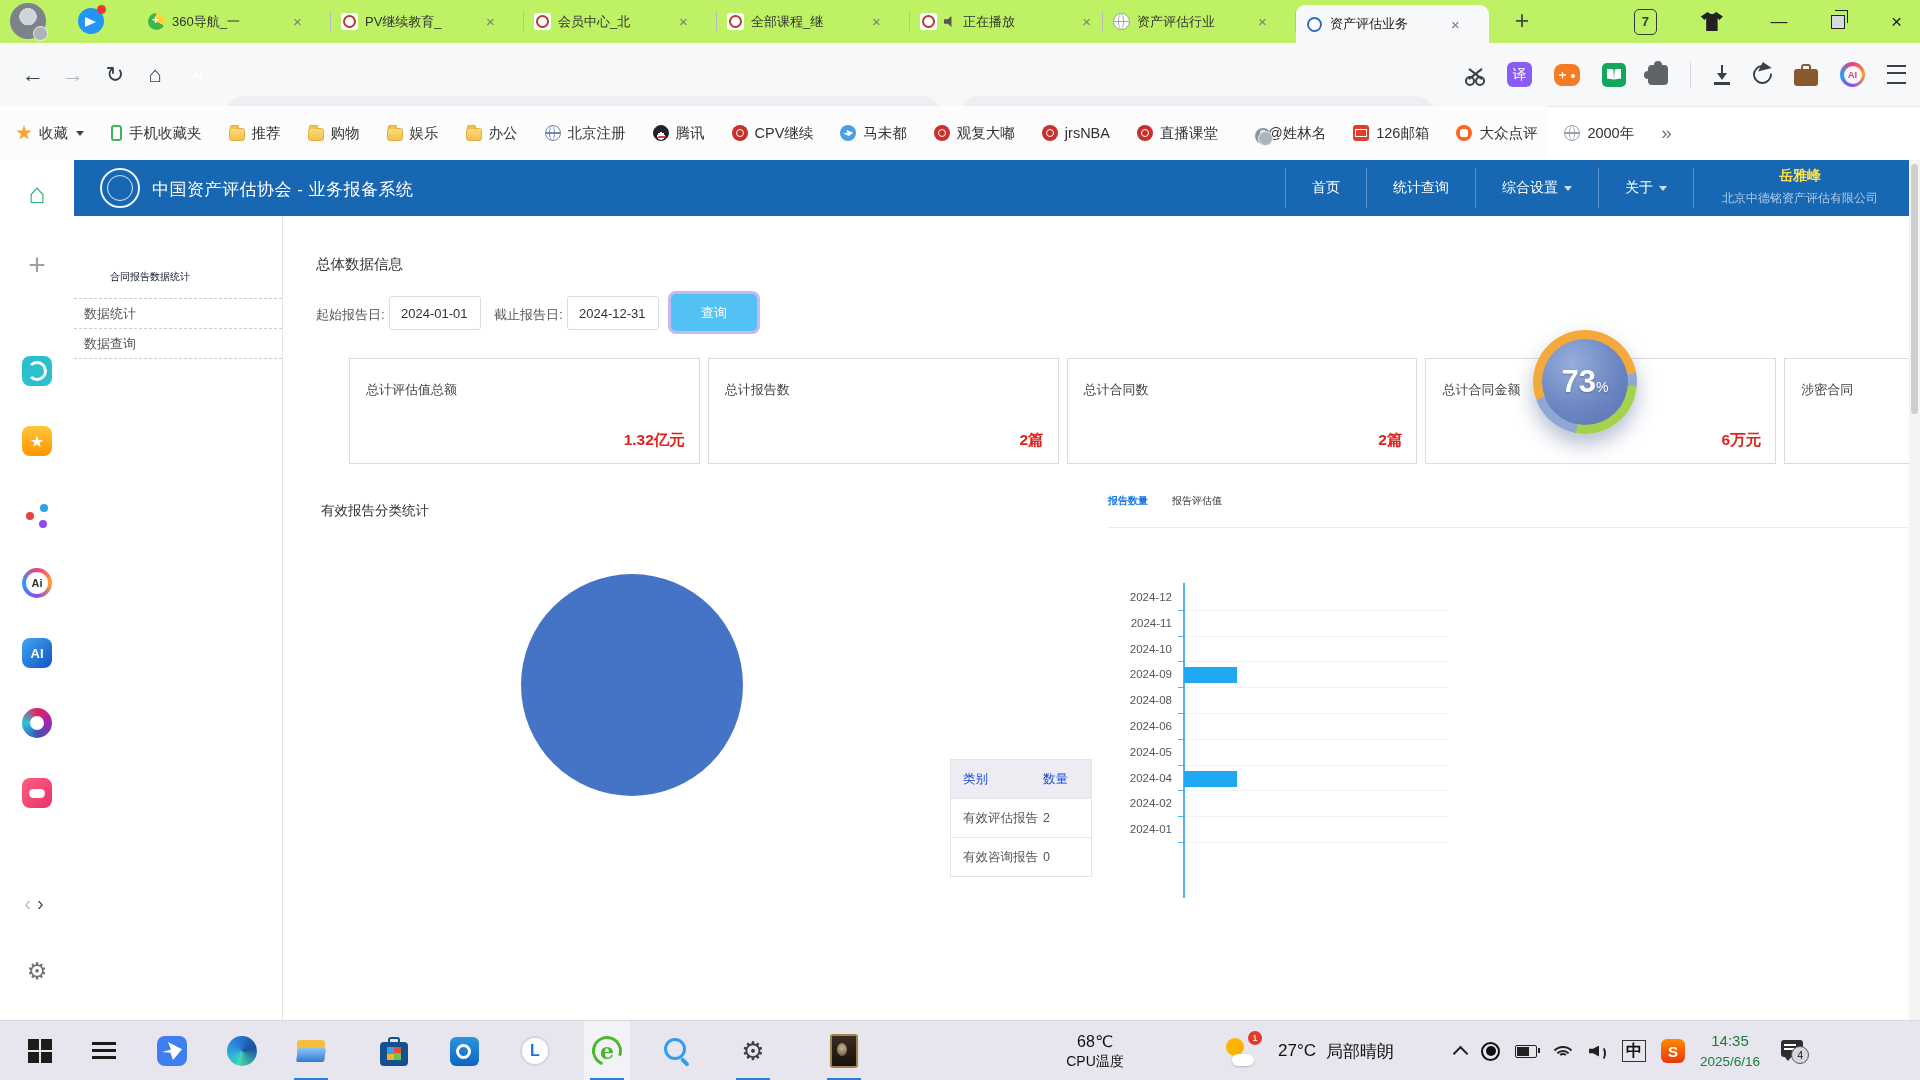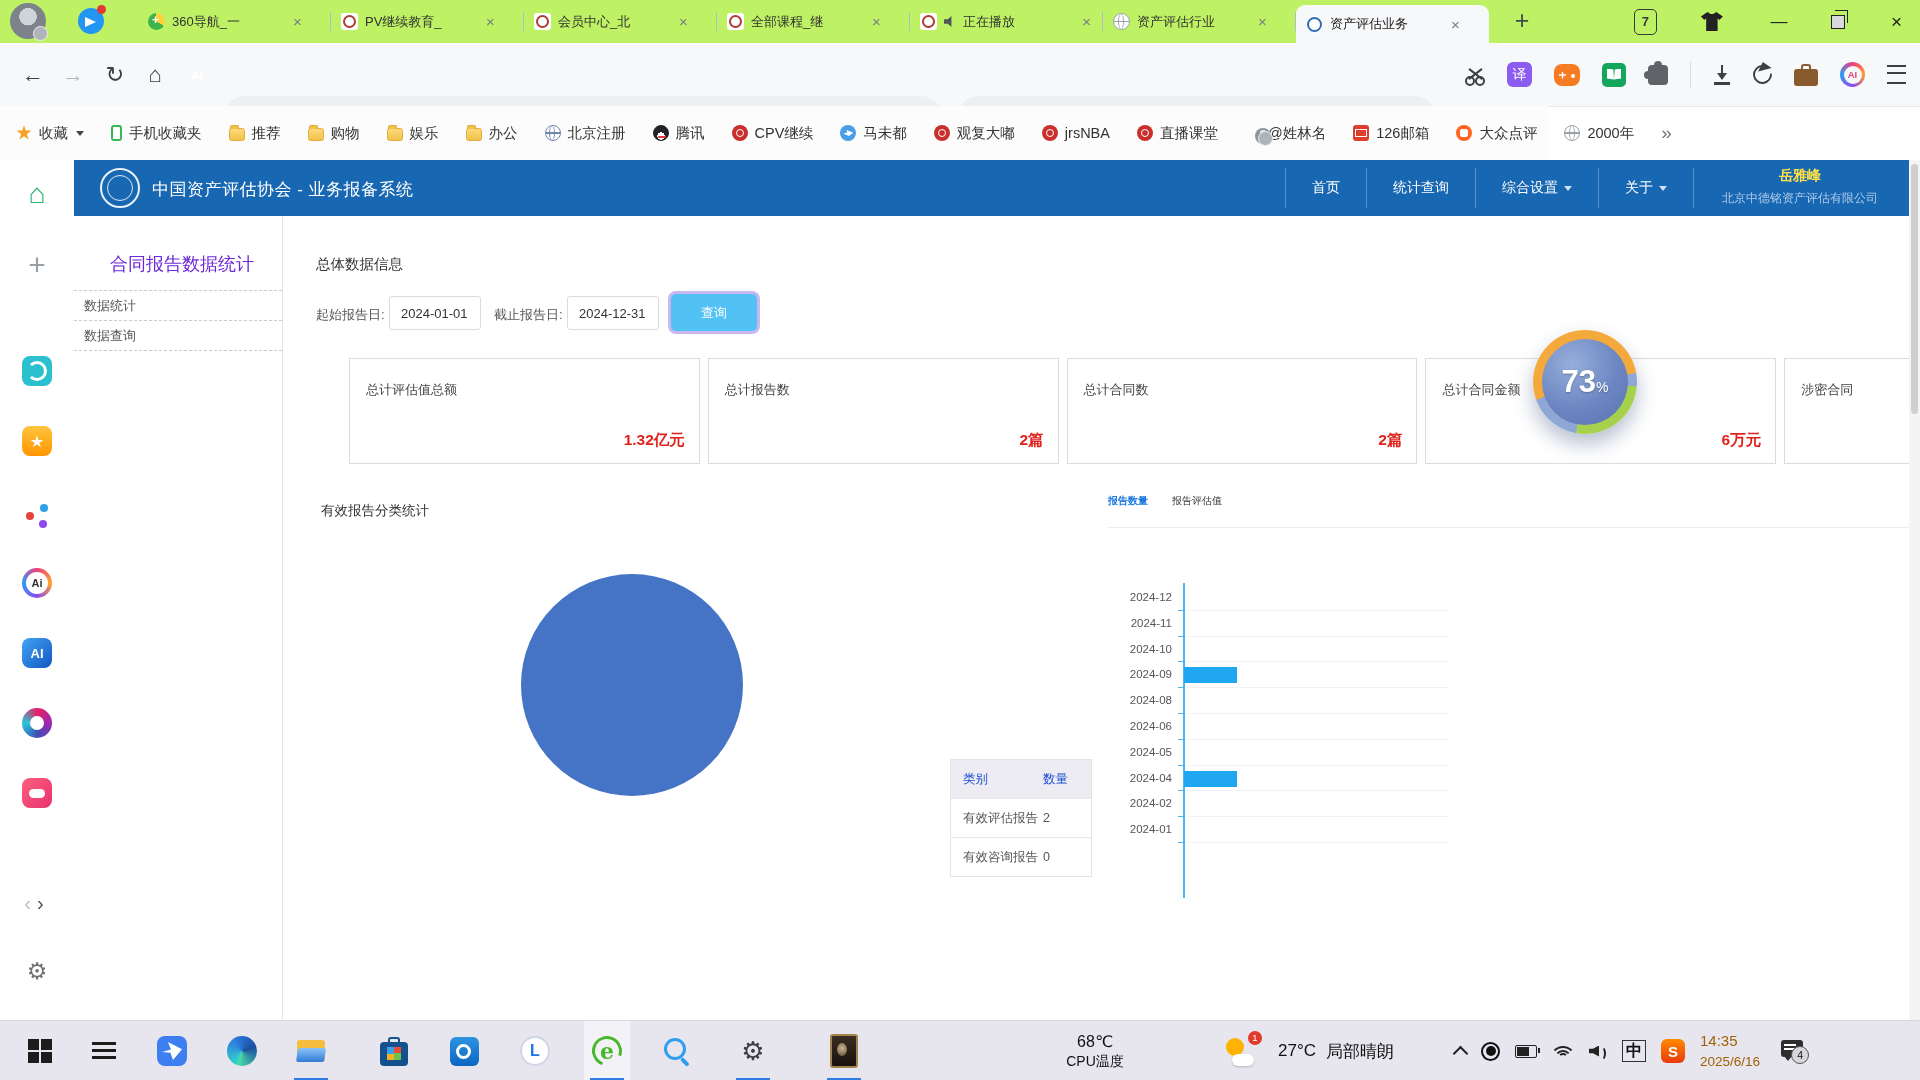--- a/index.html
+++ b/index.html
@@ -157,21 +157,21 @@
   .appnav{position:absolute;right:226px;top:0;height:56px;display:flex;align-items:center;}
   .navitem{padding:0 26px;height:40px;display:flex;align-items:center;gap:6px;color:#fff;font-size:14px;border-right:1px solid rgba(255,255,255,.28);cursor:pointer;white-space:nowrap;}
   .navitem:first-child{border-left:1px solid rgba(255,255,255,.28);}
   .ncaret{width:0;height:0;border-left:4px solid transparent;border-right:4px solid transparent;border-top:5px solid #cfe0f2;}
   .userblk{position:absolute;right:20px;top:7px;width:200px;text-align:center;}
   .uname{font-size:14px;font-weight:bold;color:#fde047;}
   .ucomp{font-size:12px;color:#aecbe8;margin-top:5px;white-space:nowrap;}
 
   
   .leftpanel{position:absolute;left:74px;top:216px;width:209px;height:804px;background:#fff;border-right:1px solid #e3e3e3;box-sizing:border-box;}
-  .lp-title{padding:36px 0 14px 36px;font-size:18px;color:#6d28d9;}
+  .lp-title{padding:54px 0 14px 36px;font-size:10px;color:#0f172a;}
   .lp-item{height:29px;line-height:29px;padding-left:10px;font-size:13px;color:#555;border-top:1px dashed #ccc;cursor:pointer;}
   .lp-item:last-child{border-bottom:1px dashed #ccc;}
 
   
   .ov-title{position:absolute;left:316px;top:255px;font-size:14.5px;color:#333;}
   .flabel{position:absolute;top:306px;font-size:13px;color:#555;}
   .finput{position:absolute;top:296px;width:92px;height:34px;border:1px solid #dcdcdc;border-radius:3px;background:#fff;font-size:13px;color:#333;line-height:34px;padding-left:11px;box-sizing:border-box;}
   .qbtn{position:absolute;left:671px;top:294px;width:86px;height:37px;border-radius:5px;background:#52c2f5;color:#fff;font-size:13px;text-align:center;line-height:37px;box-shadow:0 0 0 3px rgba(156,124,228,.55);cursor:pointer;}
   .cards{position:absolute;left:349px;top:358px;width:1786px;height:106px;display:flex;gap:8px;}
   .card{flex:1;border:1px solid #dcdcdc;position:relative;background:#fff;box-sizing:border-box;}
@@ -252,21 +252,21 @@
   .wifiic{position:relative;width:22px;height:16px;}
   .wifiic i{position:absolute;left:50%;bottom:0;transform:translateX(-50%);border:2px solid transparent;border-top-color:#222;border-radius:50%;}
   .wifiic i:nth-child(1){width:22px;height:22px;bottom:-13px;}
   .wifiic i:nth-child(2){width:14px;height:14px;bottom:-9px;}
   .wifiic i:nth-child(3){width:6px;height:6px;bottom:-4px;}
   .spkic{position:relative;width:18px;height:15px;}
   .spkic::before{content:'';position:absolute;left:0;top:2px;width:10px;height:11px;background:#222;clip-path:polygon(0 30%,40% 30%,100% 0,100% 100%,40% 70%,0 70%);}
   .spkic::after{content:'';position:absolute;right:1px;top:2px;width:8px;height:11px;border:2px solid #222;border-left:none;border-top-color:transparent;border-bottom-color:transparent;border-radius:50%;}
   .imeic{font-size:16px;font-weight:bold;color:#111;border:1.5px solid #333;padding:1px 3px;line-height:1.1;}
   .sogou{width:24px;height:24px;border-radius:6px;background:linear-gradient(#ff8a00,#e8390d);color:#fff;font-size:15px;font-weight:bold;display:flex;align-items:center;justify-content:center;}
-  .timeblk{text-align:left;color:#a16207;line-height:1.5;}
+  .timeblk{text-align:center;color:#15803d;line-height:1.5;}
   .timeblk .t1{font-size:15px;} .timeblk .t2{font-size:13.5px;}
   .notific{position:relative;width:26px;height:22px;margin-left:6px;}
   .notific::before{content:'';position:absolute;left:0;top:0;width:22px;height:17px;background:#2e2e2e;border-radius:3px;}
   .notific i{position:absolute;left:3px;top:4px;width:12px;height:2px;background:#fff;box-shadow:0 4px 0 #fff;}
   .notific::after{content:'';position:absolute;left:3px;bottom:1px;border-left:4px solid transparent;border-right:4px solid transparent;border-top:5px solid #2e2e2e;}
   .nbadge{position:absolute;right:-2px;bottom:-2px;width:16px;height:16px;border-radius:50%;background:#d7d8dd;border:1px solid #555;color:#111;font-size:10.5px;text-align:center;line-height:16px;z-index:2;}
 </style>
 </head>
 <body>
 

